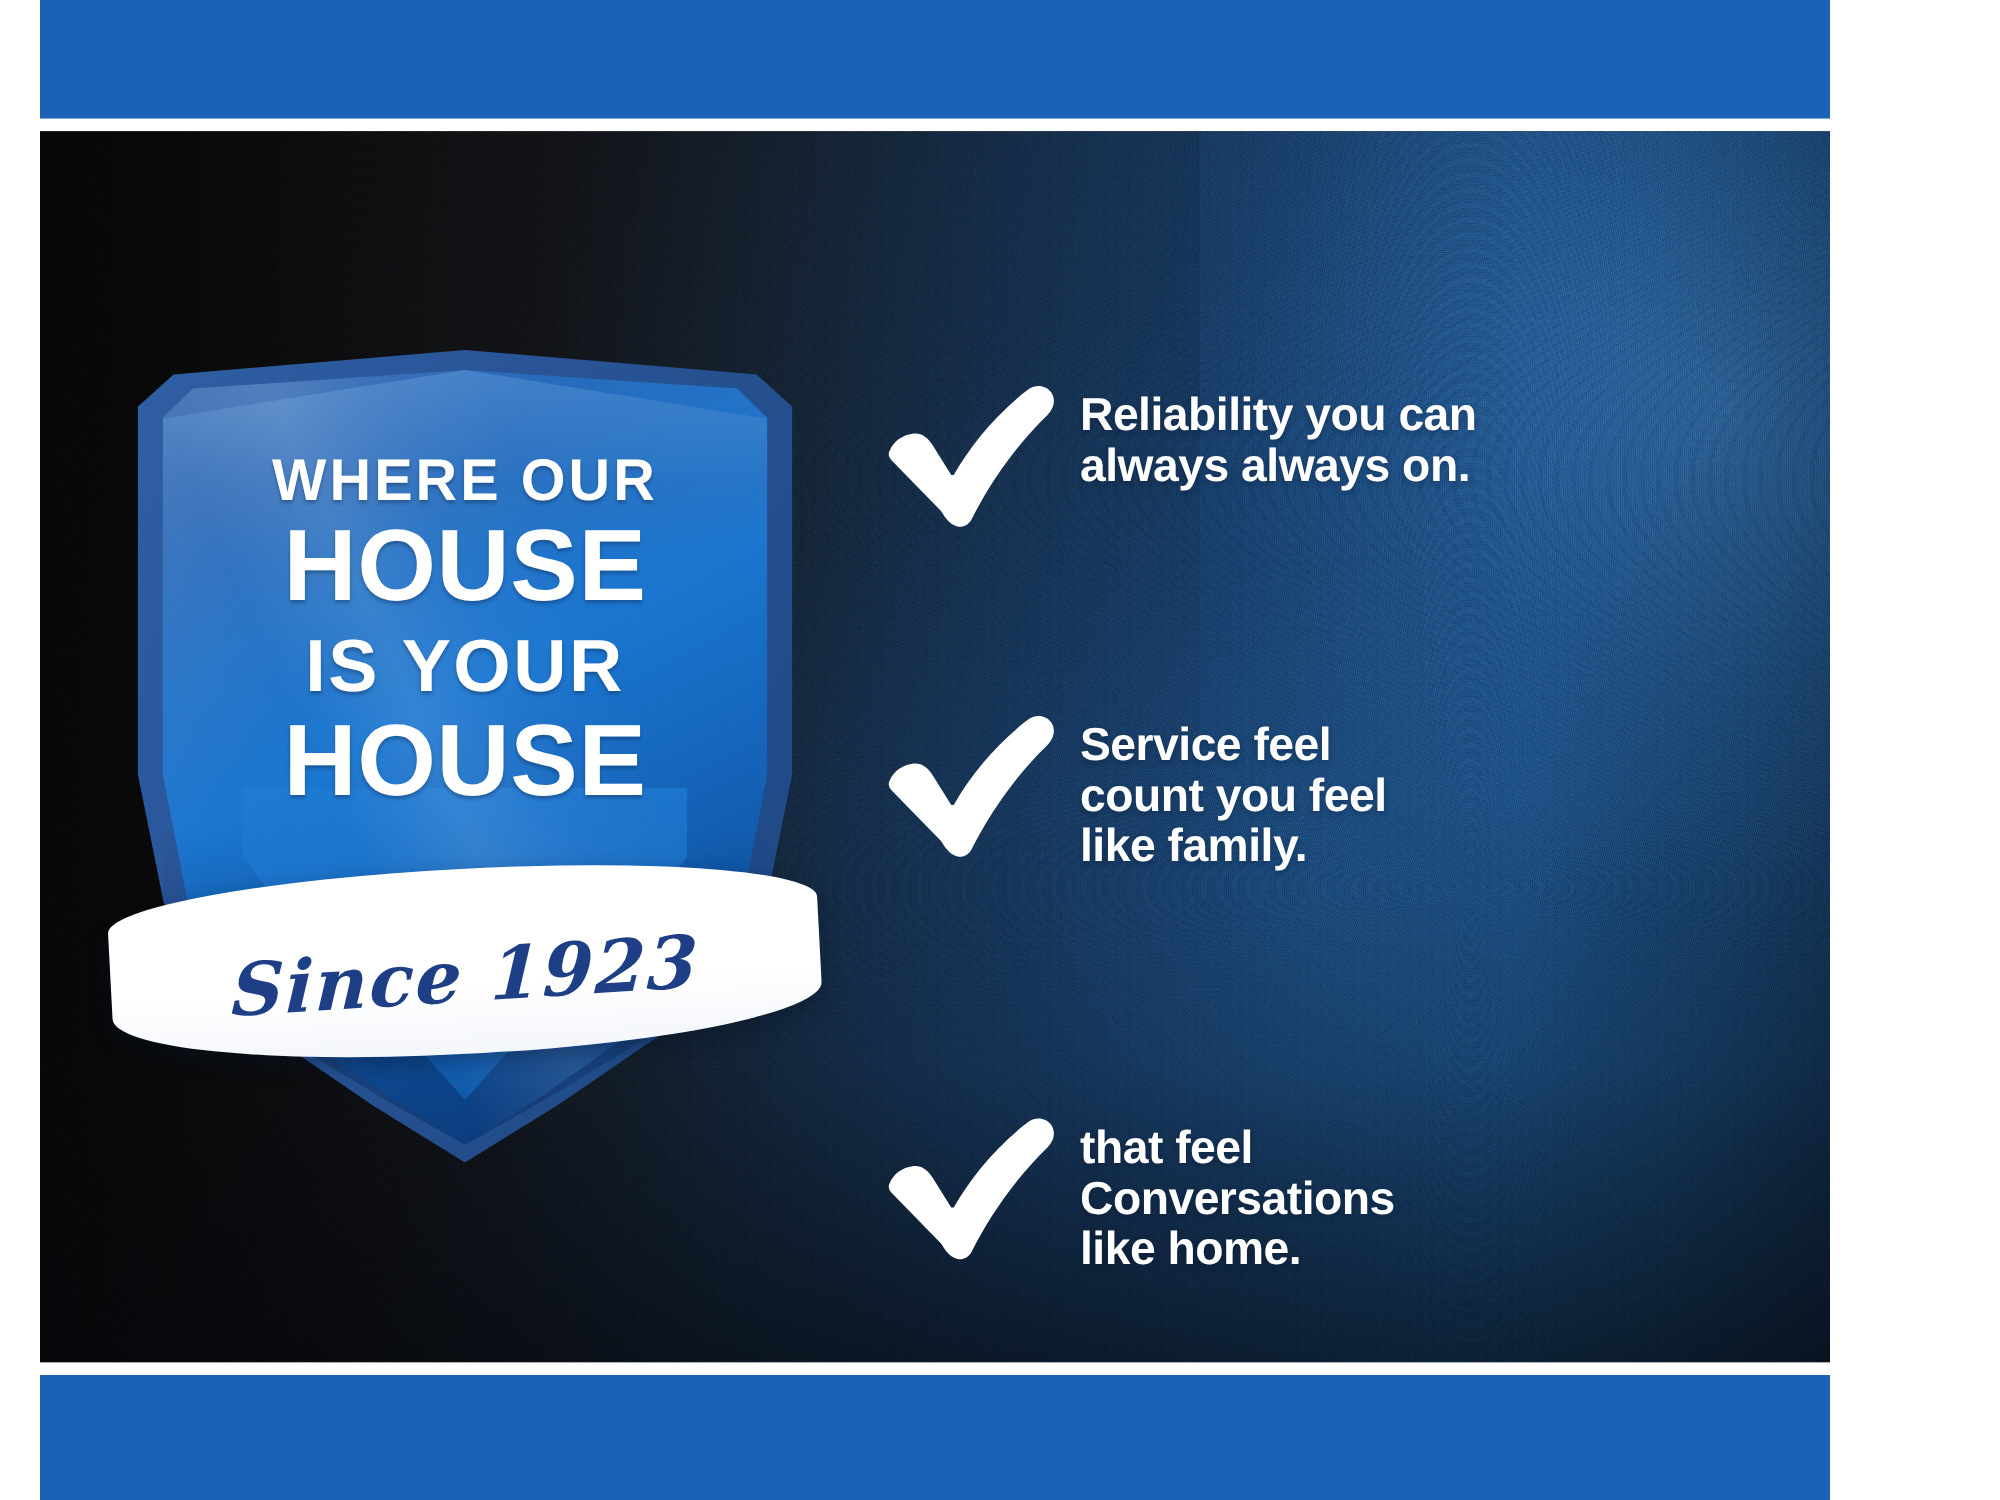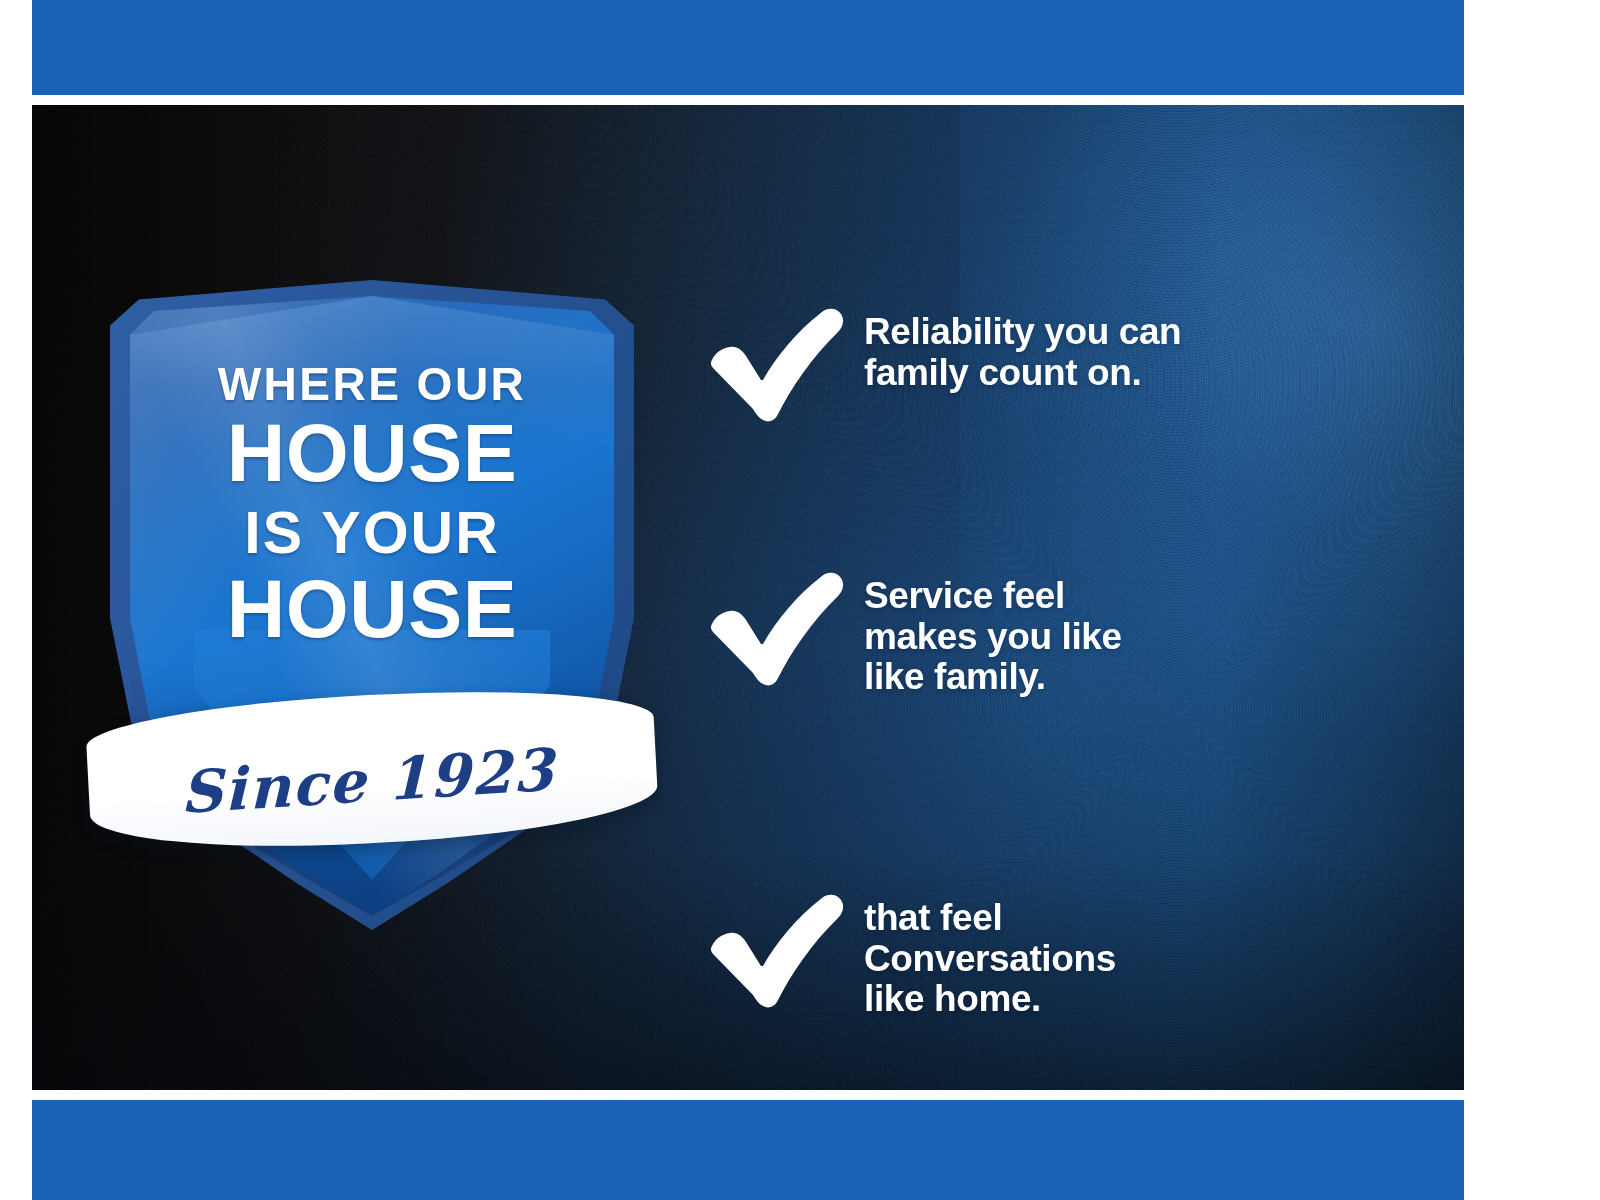--- a/index.html
+++ b/index.html
@@ -369,36 +369,36 @@
         <span class="check">
           <svg viewBox="0 0 150 116" xmlns="http://www.w3.org/2000/svg" aria-hidden="true">
             <path fill="#ffffff" d="M8 54 C11 47 18 42 26 41 C33 40 38 44 42 50 L57 74 L59 74
                  C72 51 92 26 118 6 C124 1 133 2 137 8 C141 14 139 21 134 26
                  C108 51 87 82 73 110 C70 115 64 117 59 114 C55 112 52 108 49 103
                  L10 63 C7 60 6 57 8 54 Z"></path>
           </svg>
         </span>
         <div class="benefit-text">
           <span class="ln">Reliability you can</span>
-          <span class="ln">family count on.</span>
+          <span class="ln">always always on.</span>
         </div>
       </div>
 
       <div class="benefit benefit-2">
         <span class="check">
           <svg viewBox="0 0 150 116" xmlns="http://www.w3.org/2000/svg" aria-hidden="true">
             <path fill="#ffffff" d="M8 54 C11 47 18 42 26 41 C33 40 38 44 42 50 L57 74 L59 74
                  C72 51 92 26 118 6 C124 1 133 2 137 8 C141 14 139 21 134 26
                  C108 51 87 82 73 110 C70 115 64 117 59 114 C55 112 52 108 49 103
                  L10 63 C7 60 6 57 8 54 Z"></path>
           </svg>
         </span>
         <div class="benefit-text">
           <span class="ln">Service feel</span>
-          <span class="ln">makes you like</span>
+          <span class="ln">count you feel</span>
           <span class="ln">like family.</span>
         </div>
       </div>
 
       <div class="benefit benefit-3">
         <span class="check">
           <svg viewBox="0 0 150 116" xmlns="http://www.w3.org/2000/svg" aria-hidden="true">
             <path fill="#ffffff" d="M8 54 C11 47 18 42 26 41 C33 40 38 44 42 50 L57 74 L59 74
                  C72 51 92 26 118 6 C124 1 133 2 137 8 C141 14 139 21 134 26
                  C108 51 87 82 73 110 C70 115 64 117 59 114 C55 112 52 108 49 103

